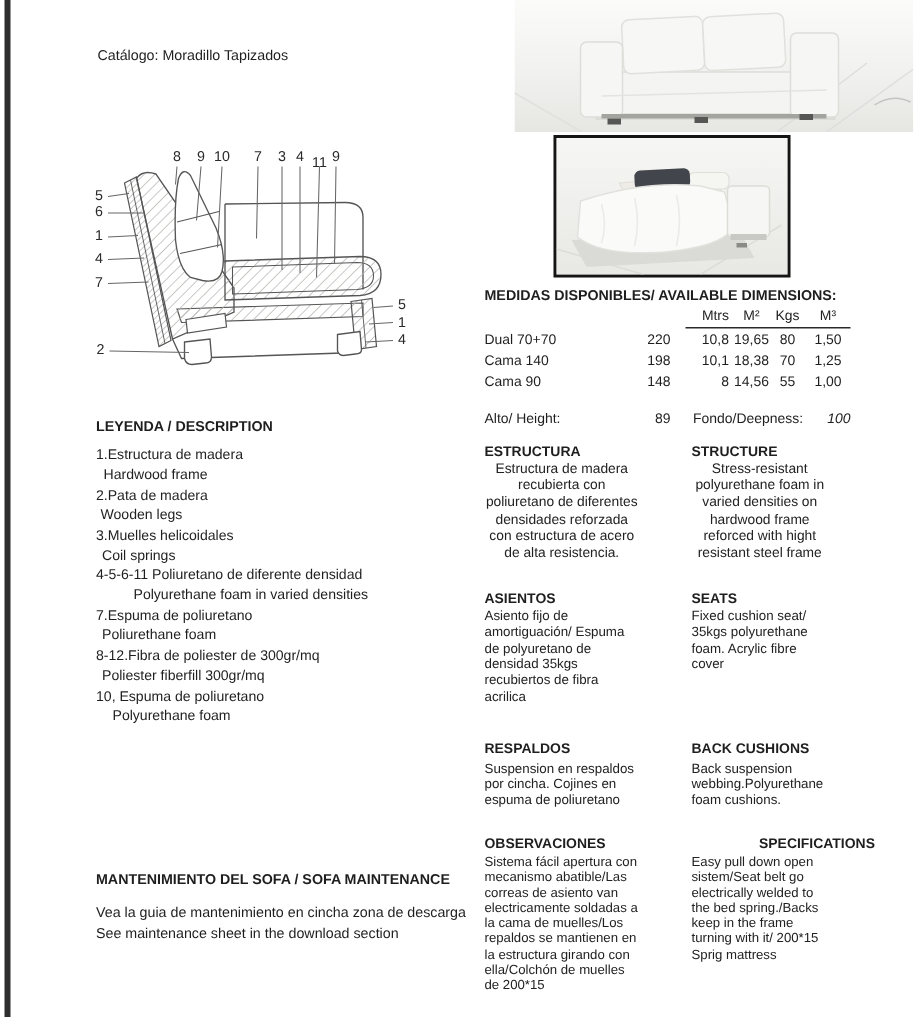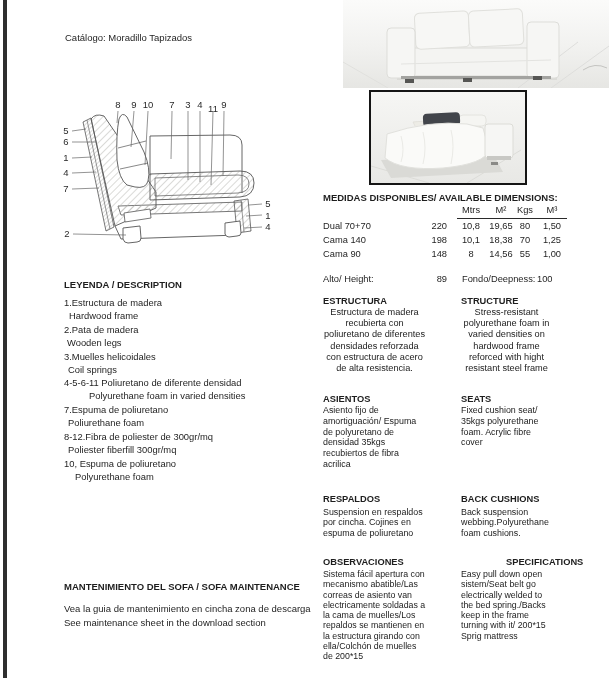--- a/index.html
+++ b/index.html
@@ -23,25 +23,25 @@
   .num{position:absolute;font-size:9.5px;color:#2a2a2a;transform:translate(-50%,-50%);line-height:10px;}
 
   
   .dim{position:absolute;left:323px;top:192px;width:250px;font-size:9.3px;}
   .dim-title{position:absolute;left:0;top:0;font-size:9.5px;font-weight:bold;white-space:nowrap;}
   .dim-row{position:absolute;left:0;height:12px;width:250px;}
   .dr-head{top:13px;} .dr-rule{position:absolute;left:134px;top:26px;width:110px;height:1px;background:#2a2a2a;}
   .dr-0{top:29px;} .dr-1{top:43px;} .dr-2{top:57px;} .dr-alt{top:82px;}
   .cell{position:absolute;top:0;white-space:nowrap;}
   .c-label{left:0;} .c-size{left:100px;width:24px;text-align:right;}
-  .c-mtrs{left:133px;width:30px;text-align:center;}
+  .c-mtrs{left:133px;width:30px;text-align:right;}
   .c-m2{left:161px;width:34px;text-align:center;}
   .c-kgs{left:188px;width:28px;text-align:center;}
   .c-m3{left:214px;width:30px;text-align:center;}
-  .c-fondo{left:139px;} .c-fval{left:214px;width:30px;text-align:left;}
+  .c-fondo{left:139px;} .c-fval{left:214px;width:30px;text-align:right;font-style:italic;}
 
   
   .legend{position:absolute;left:64px;top:279px;width:235px;font-size:9.4px;}
   .legend-title{font-size:9.5px;font-weight:bold;margin-bottom:7px;}
   .li{line-height:12.9px;margin-bottom:1px;}
   .li .en{display:block;}
 
   
   .sec-es{position:absolute;left:323px;width:103px;}
   .sec-en{position:absolute;left:461px;width:91px;}

